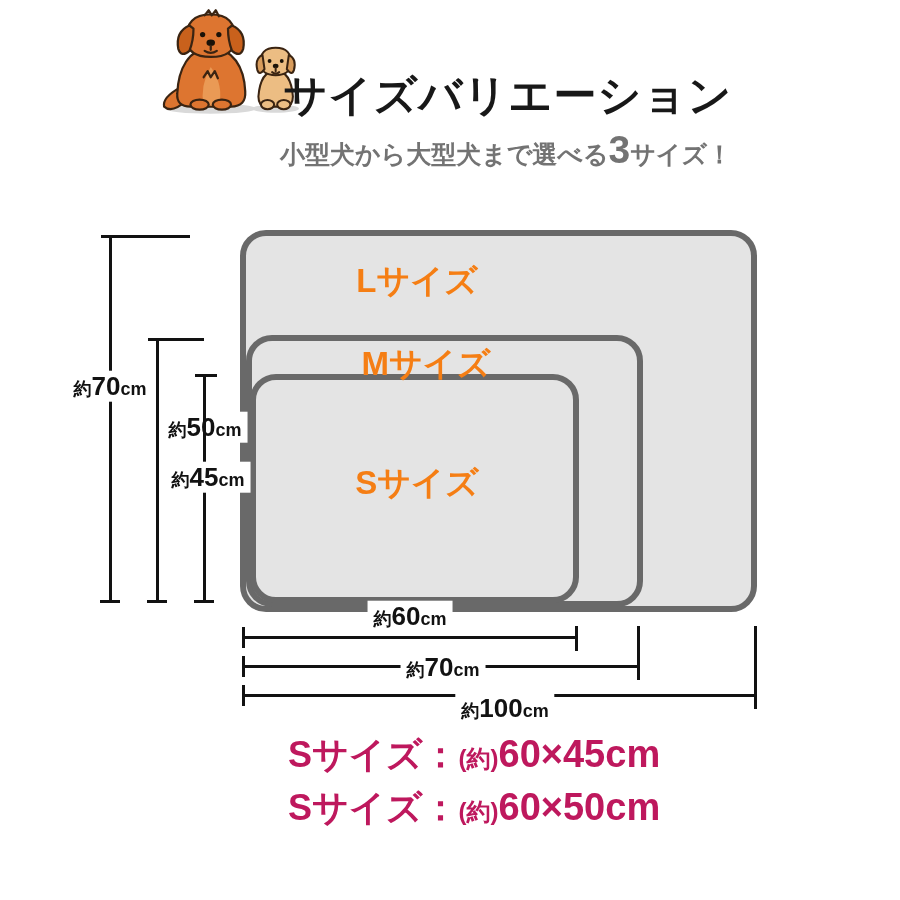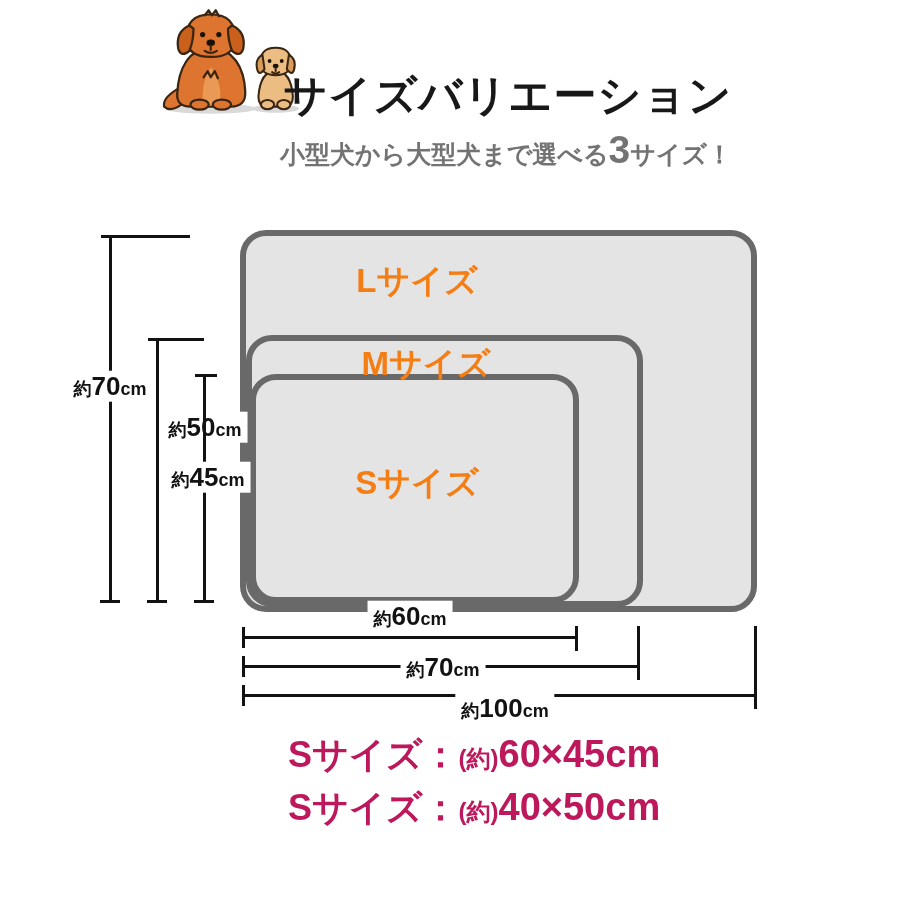--- a/index.html
+++ b/index.html
@@ -137,16 +137,16 @@
 
   <div>
     <div class="dim" style="left:242px; top:694px; width:515px; height:3px;"></div>
     <div class="dim" style="left:242px; top:685px; width:3px; height:21px;"></div>
     <div class="dim" style="left:754px; top:626px; width:3px; height:83px;"></div>
     <div class="dim-label" style="left:505px; top:708px;"><span>約</span><span class="num">100</span><span>cm</span></div>
   </div>
 
   <div class="size-list">
     <div class="size-row"><span>Sサイズ：</span><span class="approx">(約)</span><span class="dims">60×45cm</span></div>
-    <div class="size-row"><span>Sサイズ：</span><span class="approx">(約)</span><span class="dims">40×50cm</span></div>
+    <div class="size-row"><span>Sサイズ：</span><span class="approx">(約)</span><span class="dims">60×50cm</span></div>
   </div>
 
 </div>
 
 </body></html>

